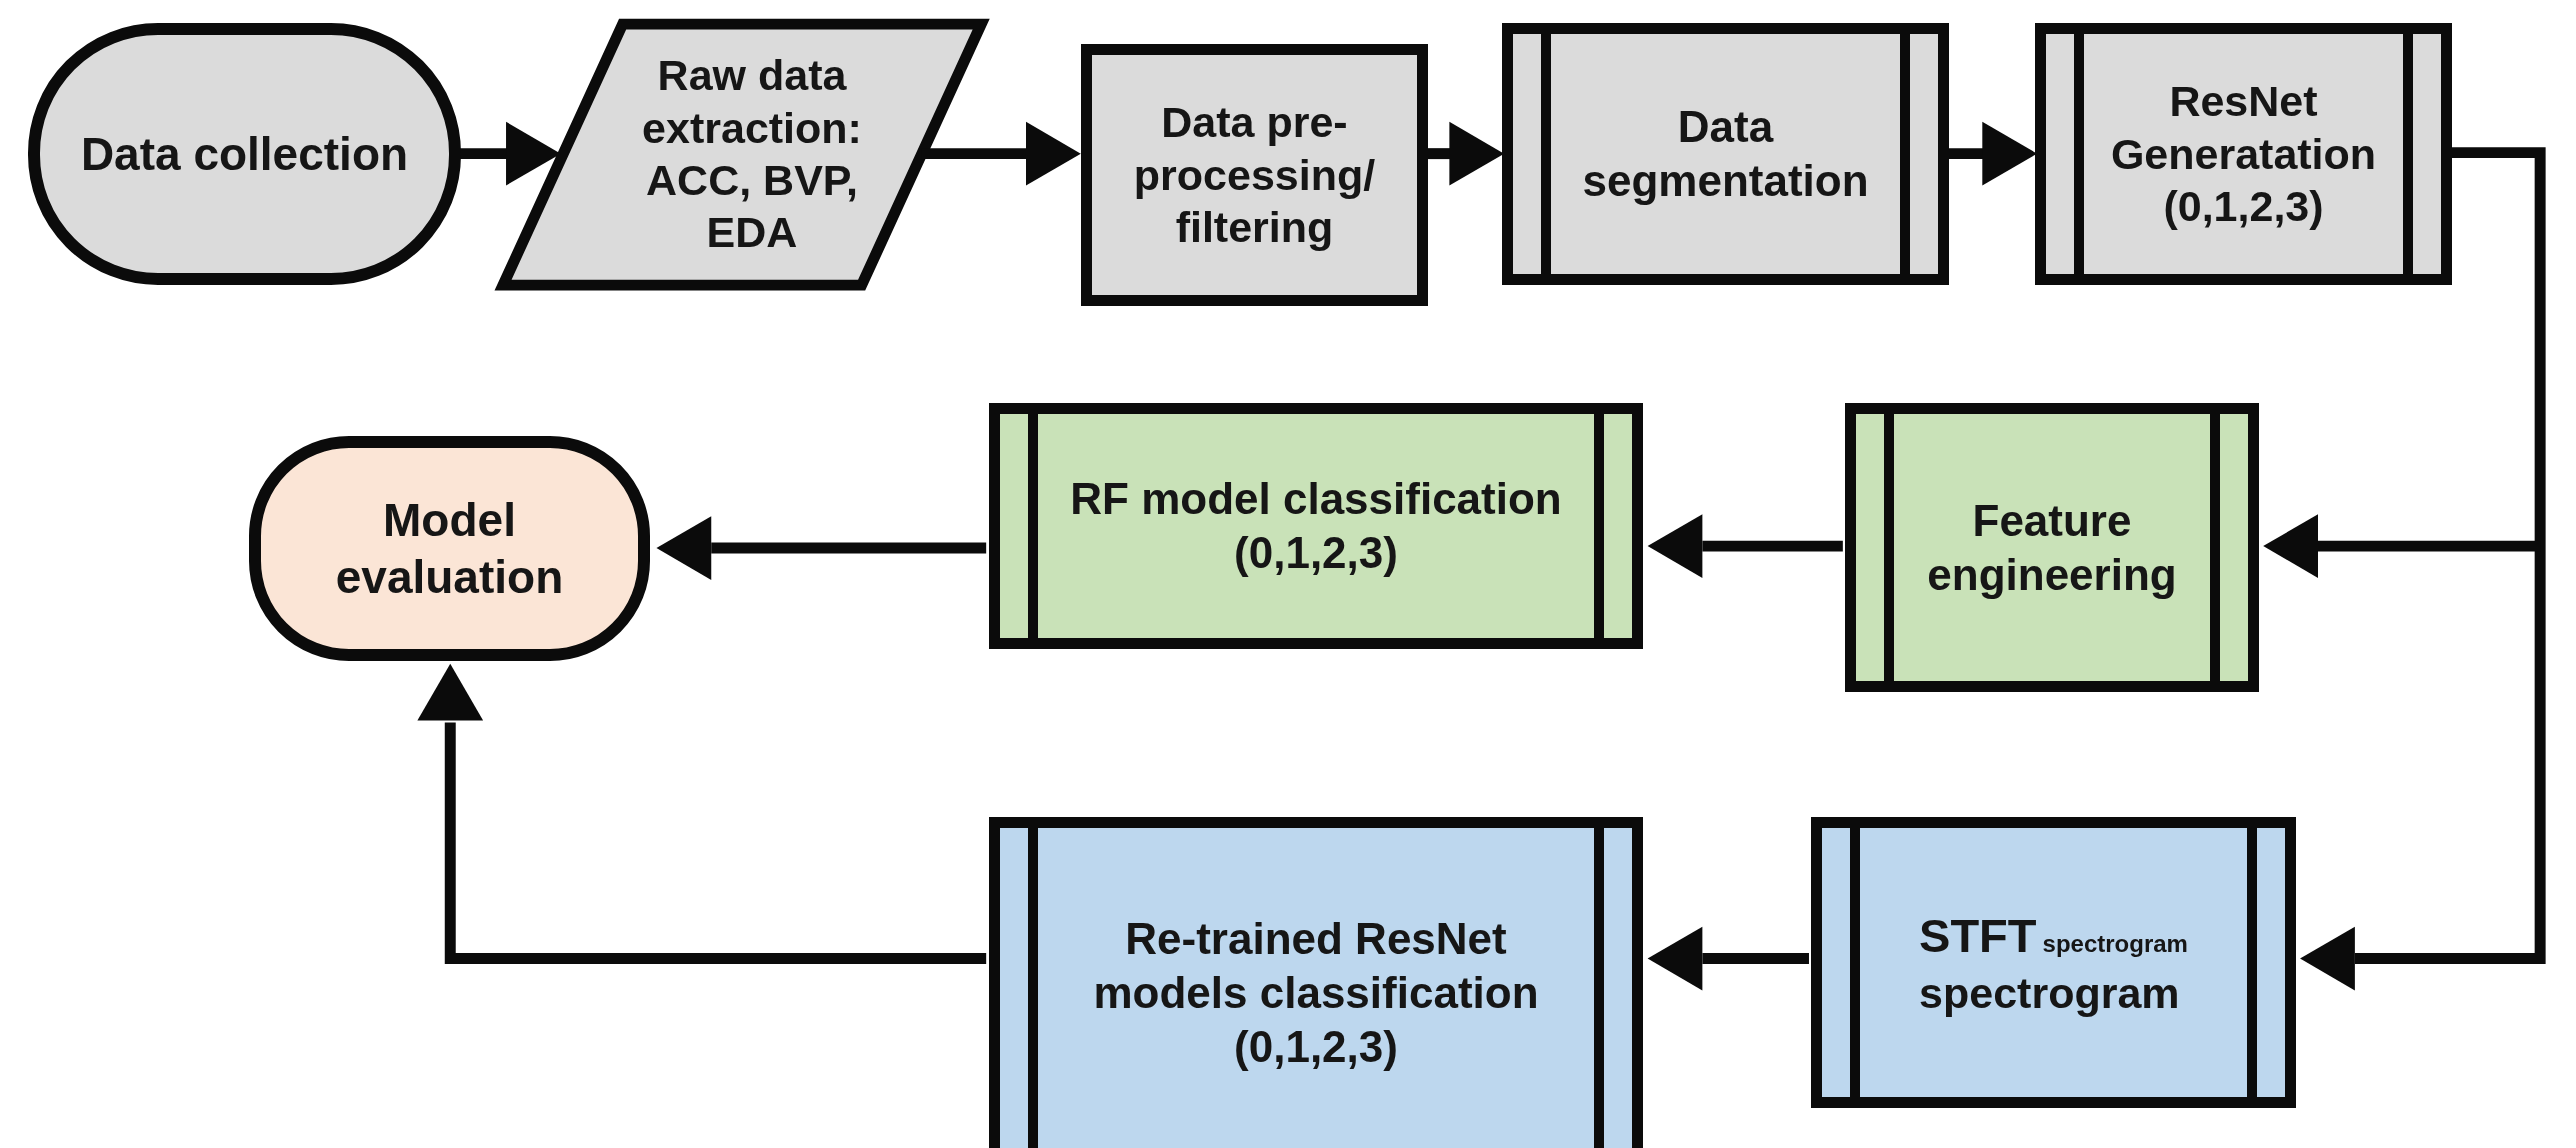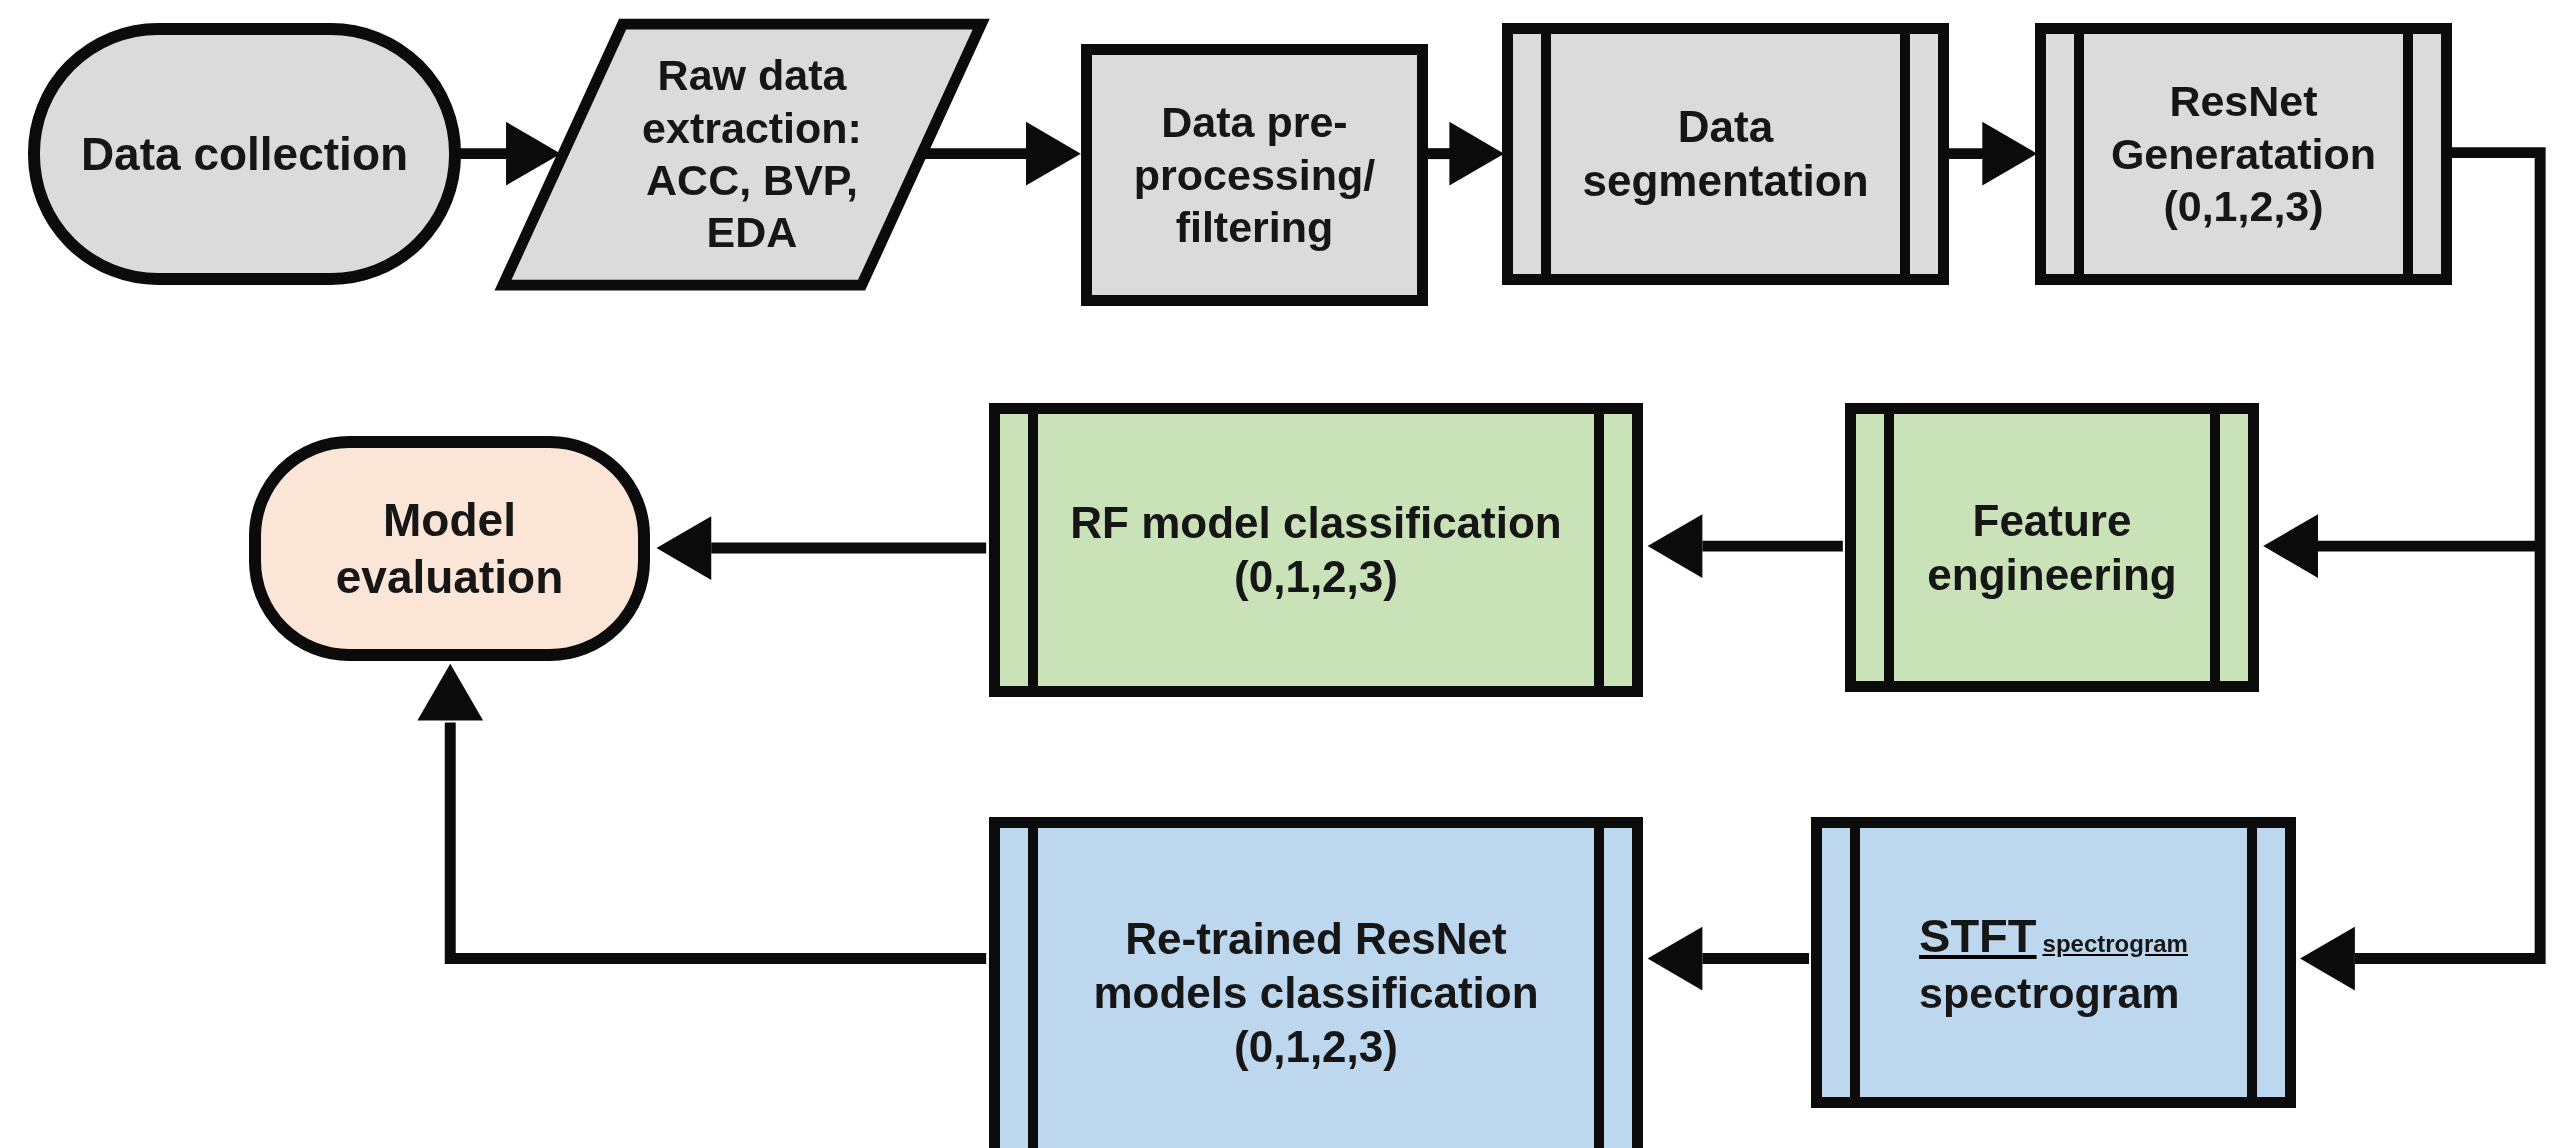--- a/index.html
+++ b/index.html
@@ -19,21 +19,21 @@
   .free-label{
     position:absolute;display:flex;align-items:center;justify-content:center;box-sizing:border-box;
   }
   .stadium1{border-radius:130px;border-width:12px;}
   .stadium2{border-radius:100px;border-width:12px;}
   .stadium1 .label,.stadium2 .label{font-size:46px;}
   .bar{position:absolute;top:0;bottom:0;width:10px;background:#0b0b0b;}
   .bar.left{left:28px;}
   .bar.right{right:28px;}
   .fs44 .label{font-size:44px;}
-  .stft-line1{display:flex;align-items:baseline;justify-content:space-between;gap:6px;text-decoration:underline;}
+  .stft-line1{display:flex;align-items:baseline;justify-content:space-between;gap:6px;}
   .stft-big{font-weight:bold;color:#161616;font-size:47px;}
   .stft-small{font-weight:bold;color:#161616;font-size:24px;}
   .stft-line2{font-weight:bold;color:#161616;font-size:43px;margin-top:6px;}
 </style>
 </head>
 <body>
 
 <div id="canvas">
 
   <svg id="connectors" viewBox="0 0 2586 1153" xmlns="http://www.w3.org/2000/svg">
@@ -101,21 +101,21 @@
     <div class="label">ResNet
 Generatation
 (0,1,2,3)</div>
   </div>
 
   <div class="node stadium2" style="left: 249px; top: 436px; width: 401px; height: 225px; background-color: rgb(251, 229, 214);">
     <div class="label">Model
 evaluation</div>
   </div>
 
-  <div class="node fs44" style="left: 989px; top: 403px; width: 654px; height: 294px; background-color: rgb(201, 226, 184);">
+  <div class="node fs44" style="left: 989px; top: 403px; width: 654px; height: 246px; background-color: rgb(201, 226, 184);">
     <span class="bar left"></span>
     <span class="bar right"></span>
     <div class="label">RF model classification
 (0,1,2,3)</div>
   </div>
 
   <div class="node fs44" style="left: 1845px; top: 403px; width: 414px; height: 289px; background-color: rgb(201, 226, 184);">
     <span class="bar left"></span>
     <span class="bar right"></span>
     <div class="label">Feature

